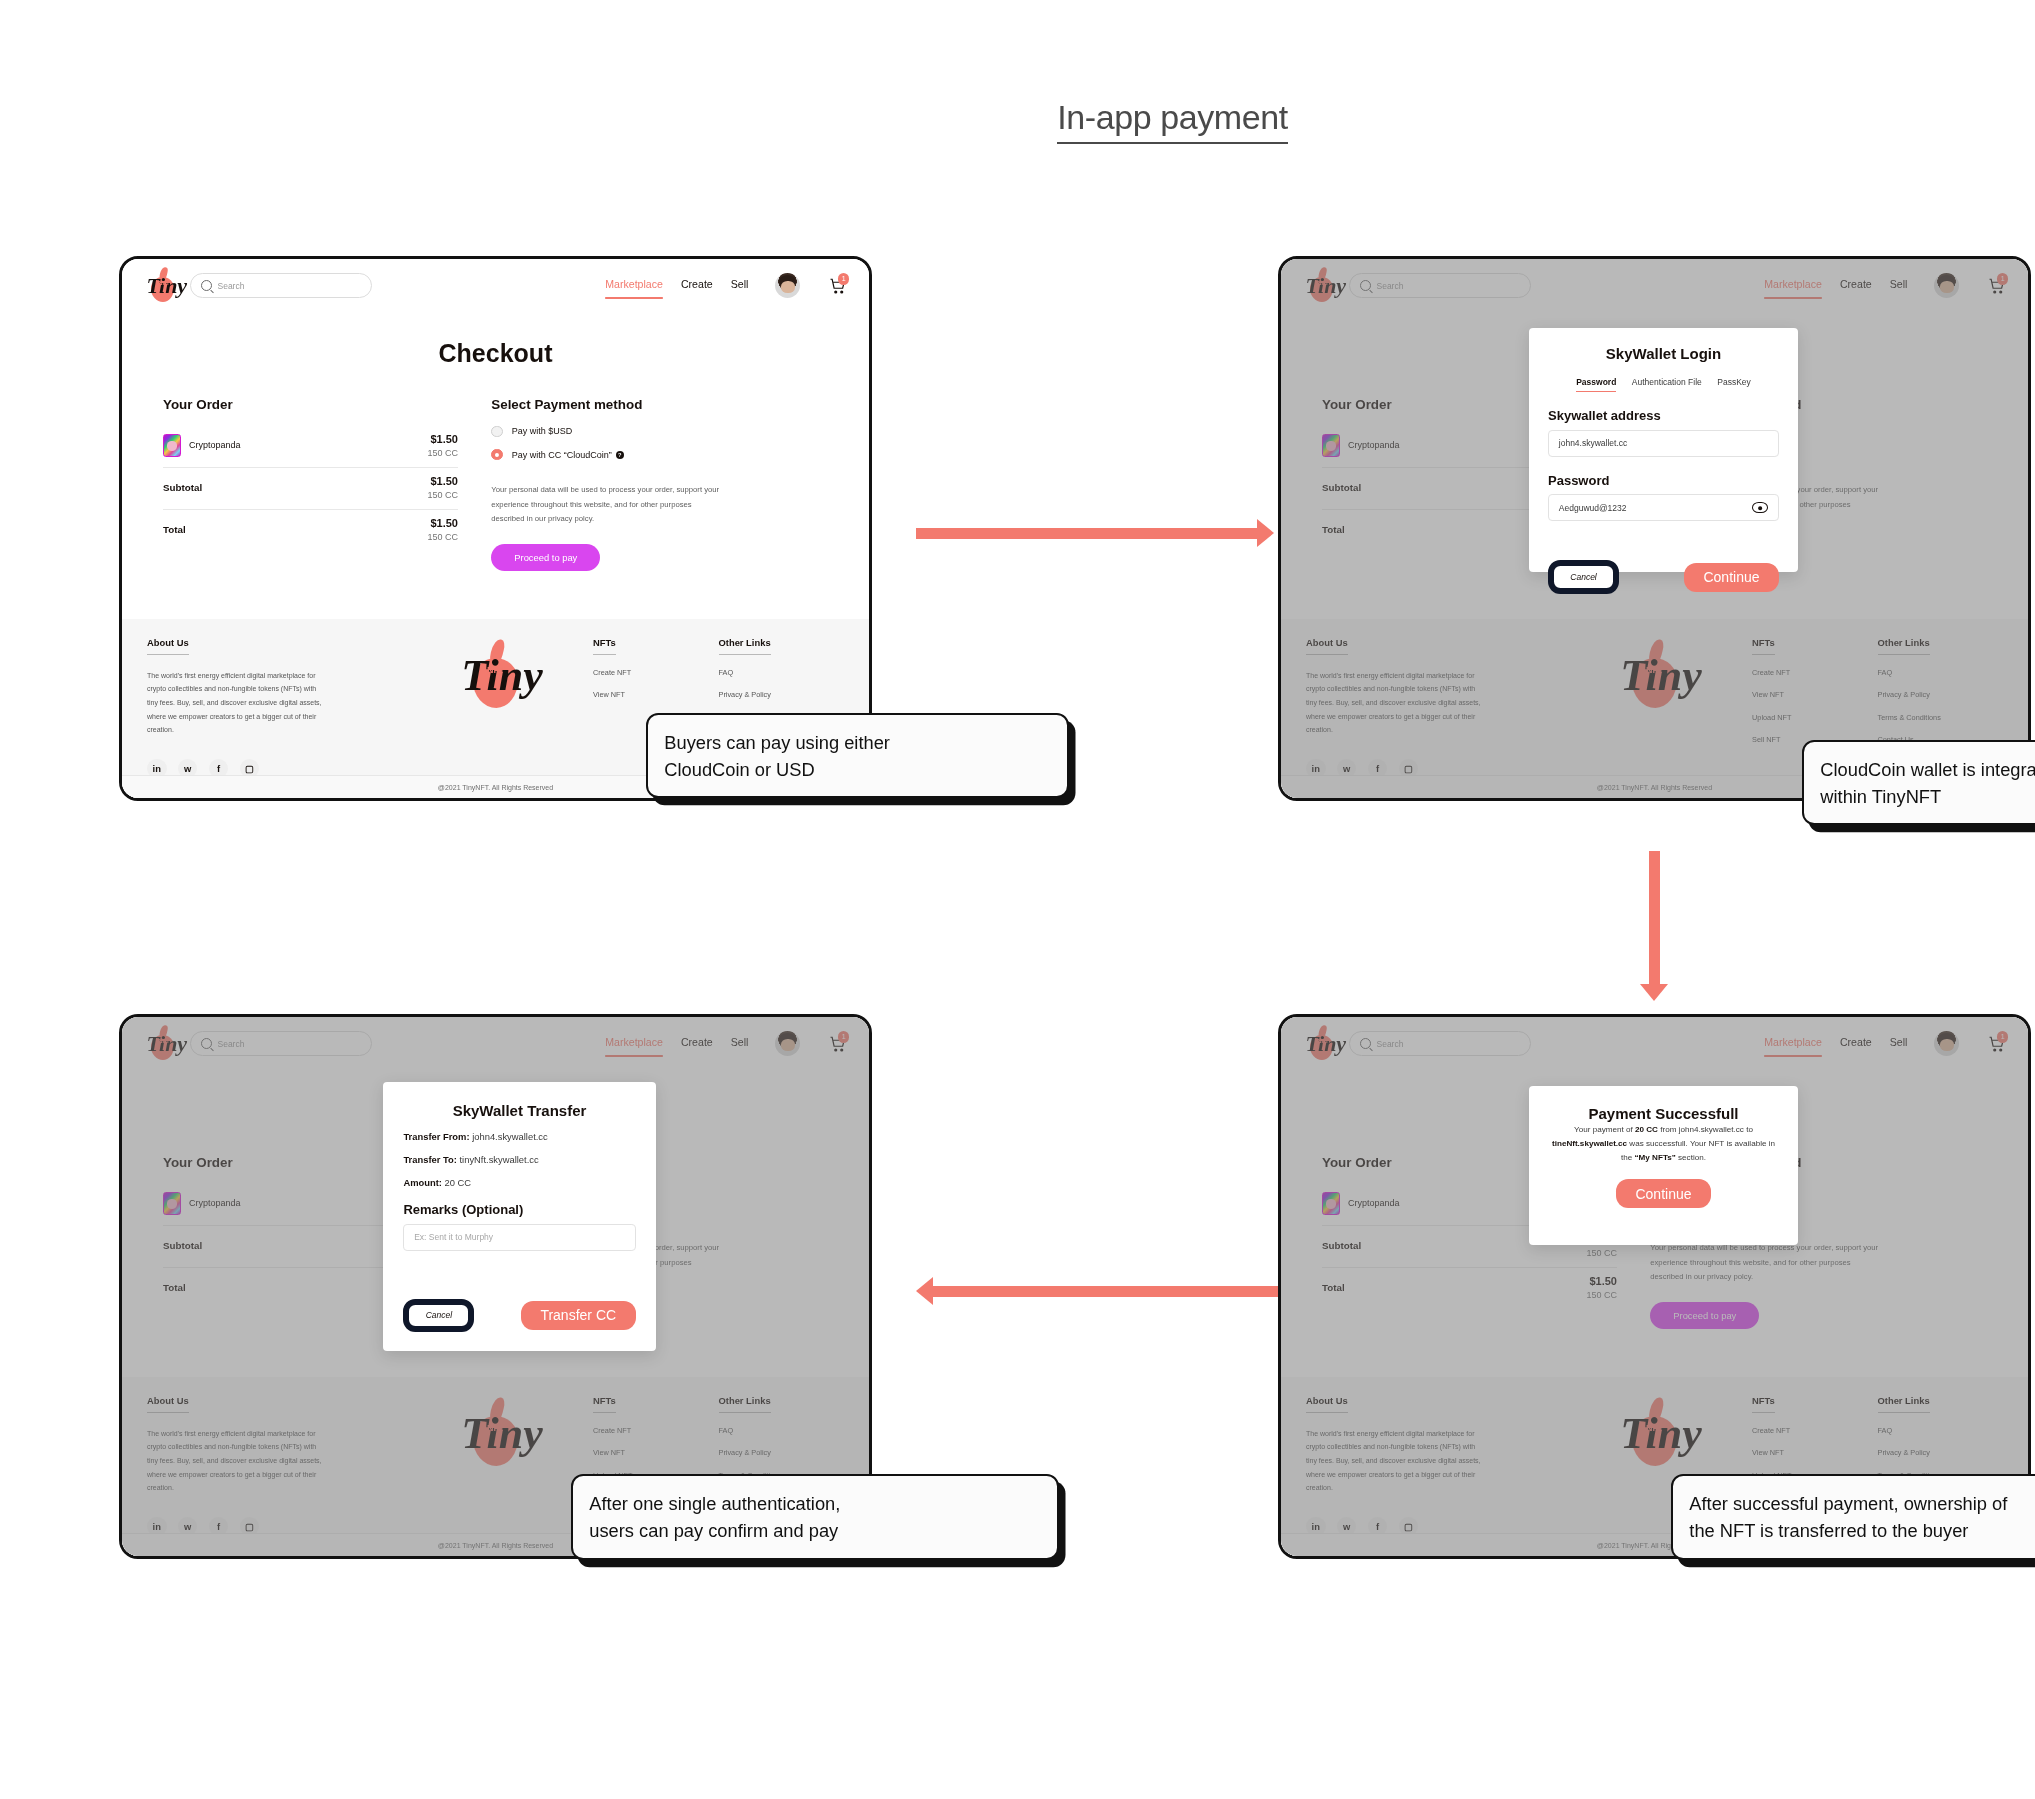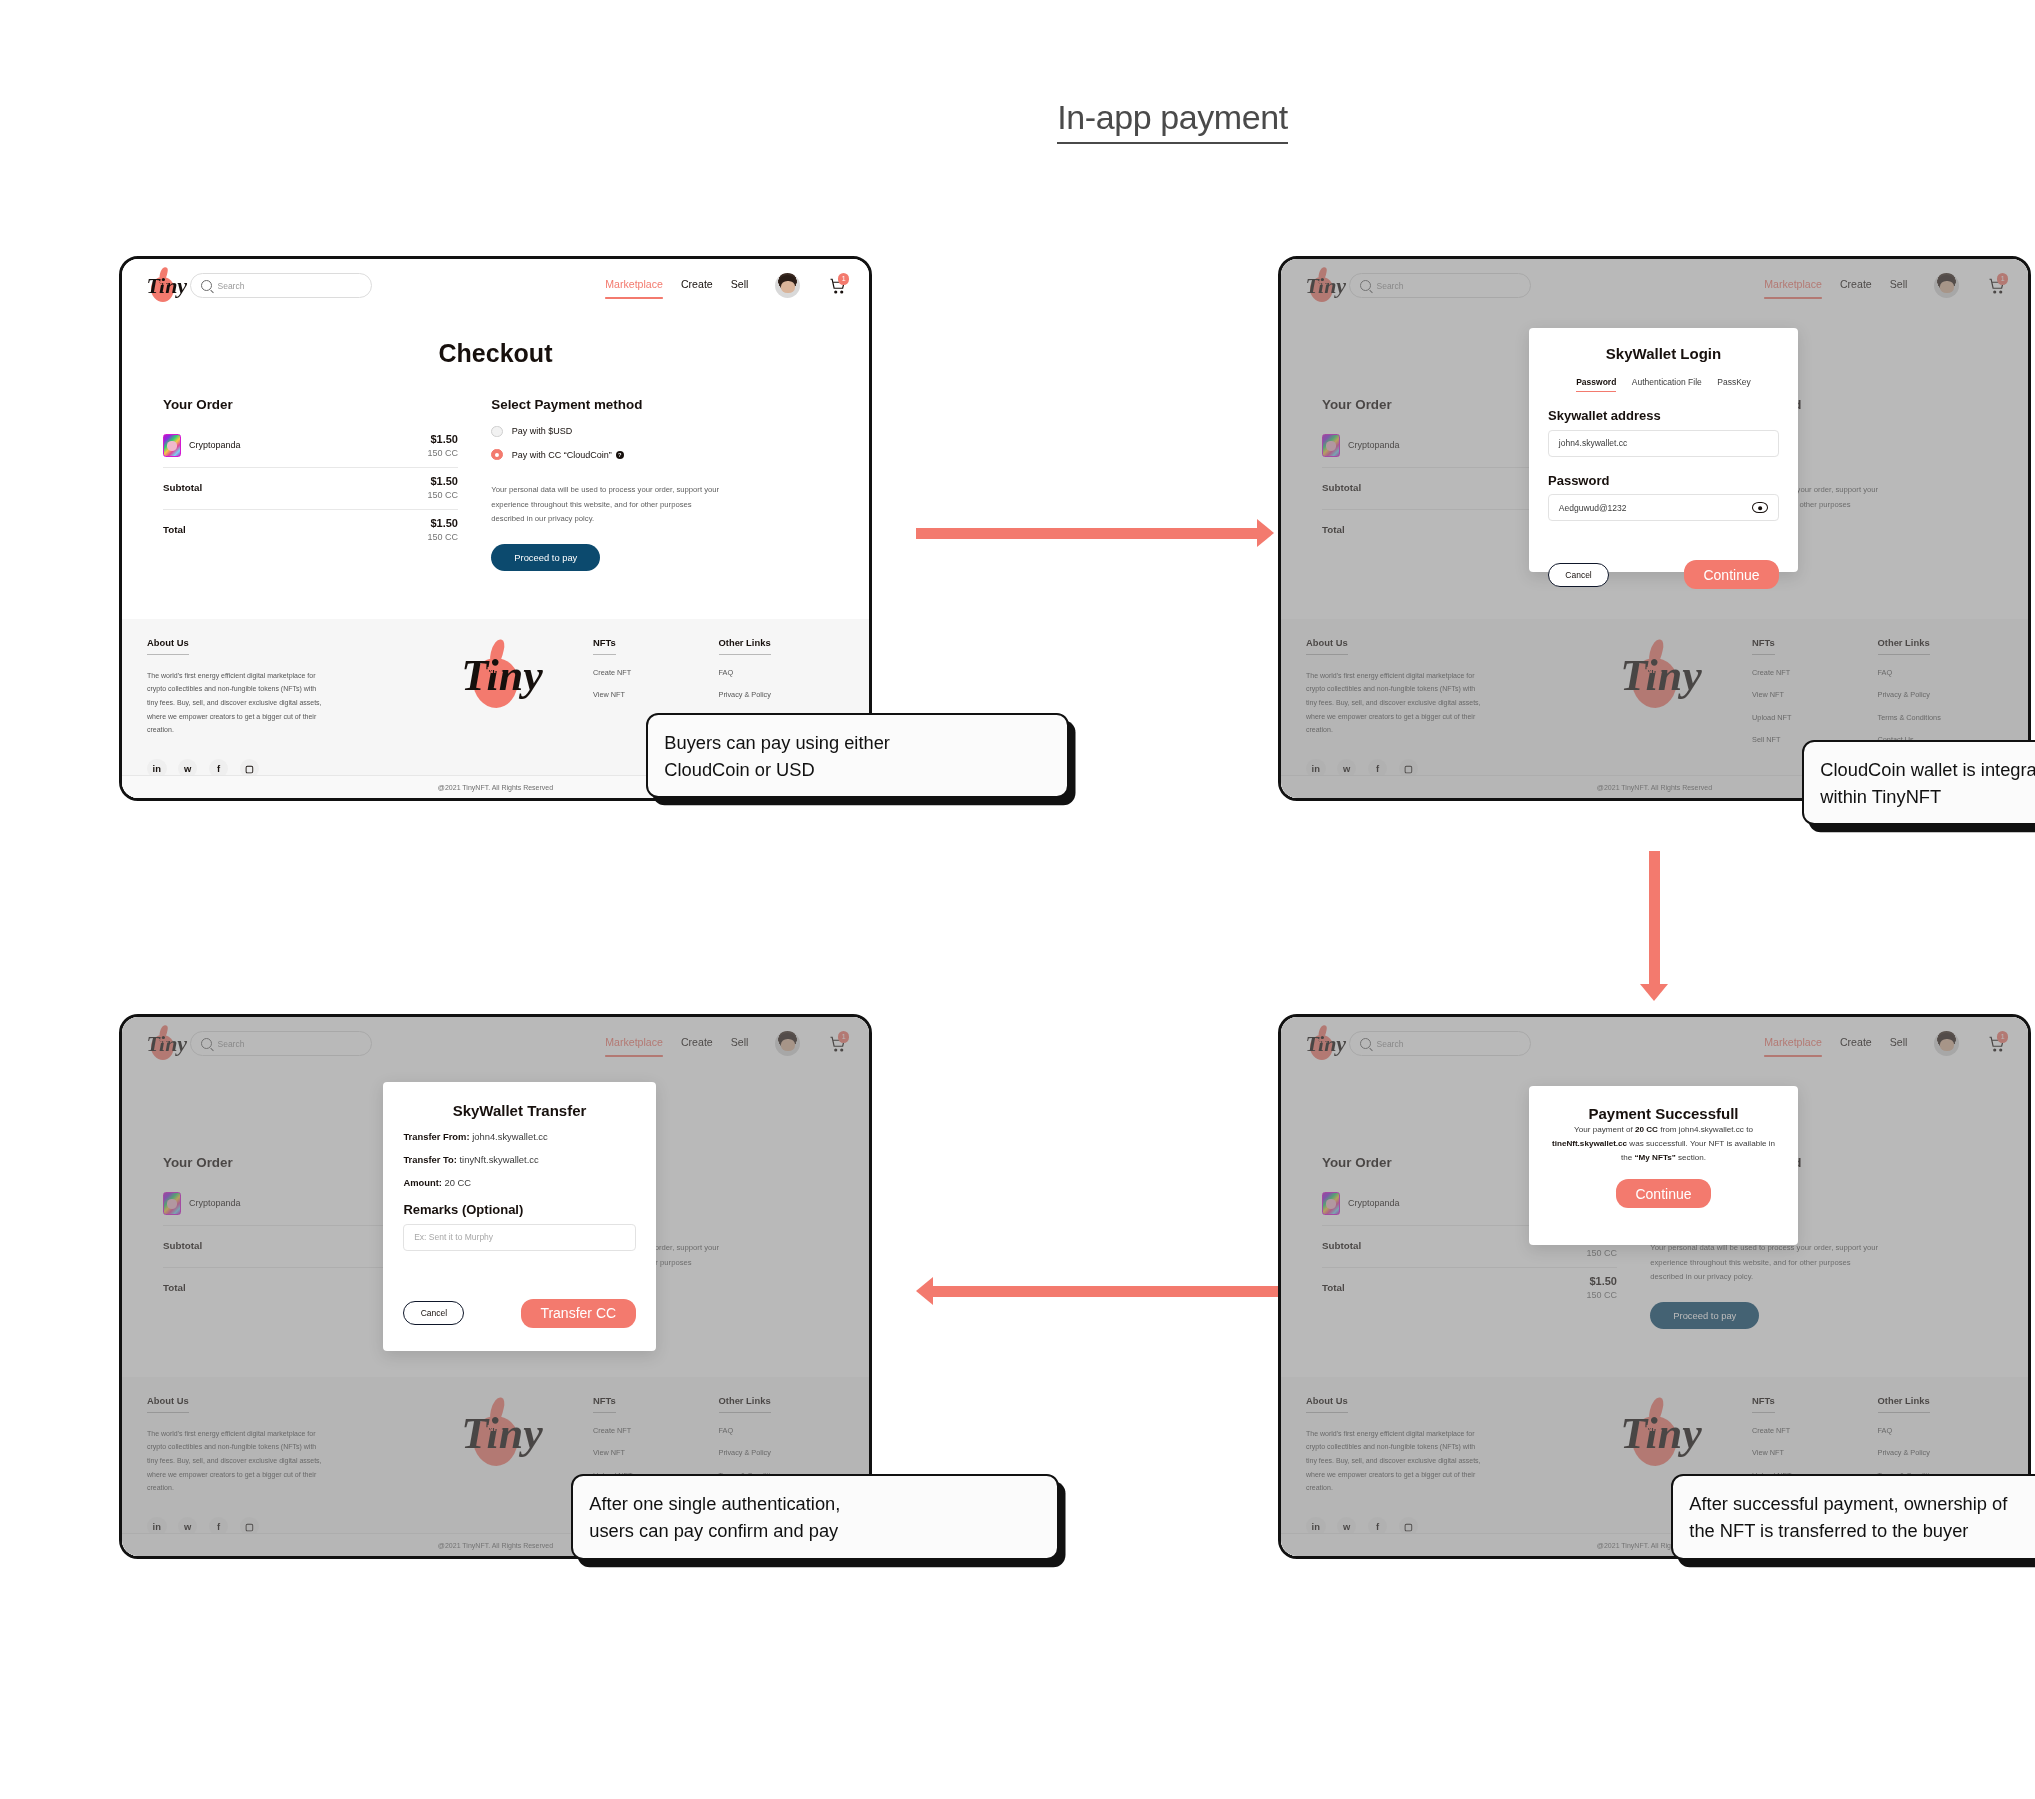--- a/index.html
+++ b/index.html
@@ -293,21 +293,21 @@
   .privacy {
     font-size: 7.7px;
     color: #5e5e5e;
     line-height: 1.85;
     margin-top: 23px;
     max-width: 228px;
   }
   .btn-primary {
     display: inline-flex;
     align-items: center; justify-content: center;
-    background: #0c4a6e;
+    background: #d946ef;
     color: #ffffff;
     border: none;
     border-radius: 14px;
     font-size: 9.4px;
     padding: 8.1px 23px;
     margin-top: 18px;
     font-family: inherit;
     cursor: pointer;
   }
 
@@ -468,28 +468,29 @@
     width:3.7px; height:3.7px;
     border-radius:50%;
     background:#17100d;
   }
   .mfoot {
     display: flex;
     justify-content: space-between;
     align-items: center;
   }
   .btn-ghost {
-    border: 1px solid #0f172a;
+    border: 6px solid #0f172a;
     background: #fff;
     color: #17100d;
     border-radius: 12.2px;
     font-size: 8.5px;
     padding: 5.7px 16.3px;
     font-family: inherit;
     cursor: pointer;
+    font-style: italic;
   }
   .btn-fill {
     border: none;
     background: #f37a6e;
     color: #fff;
     border-radius: 12.2px;
     font-size: 14px;
     padding: 6.5px 19.5px;
     font-family: inherit;
     cursor: pointer;

